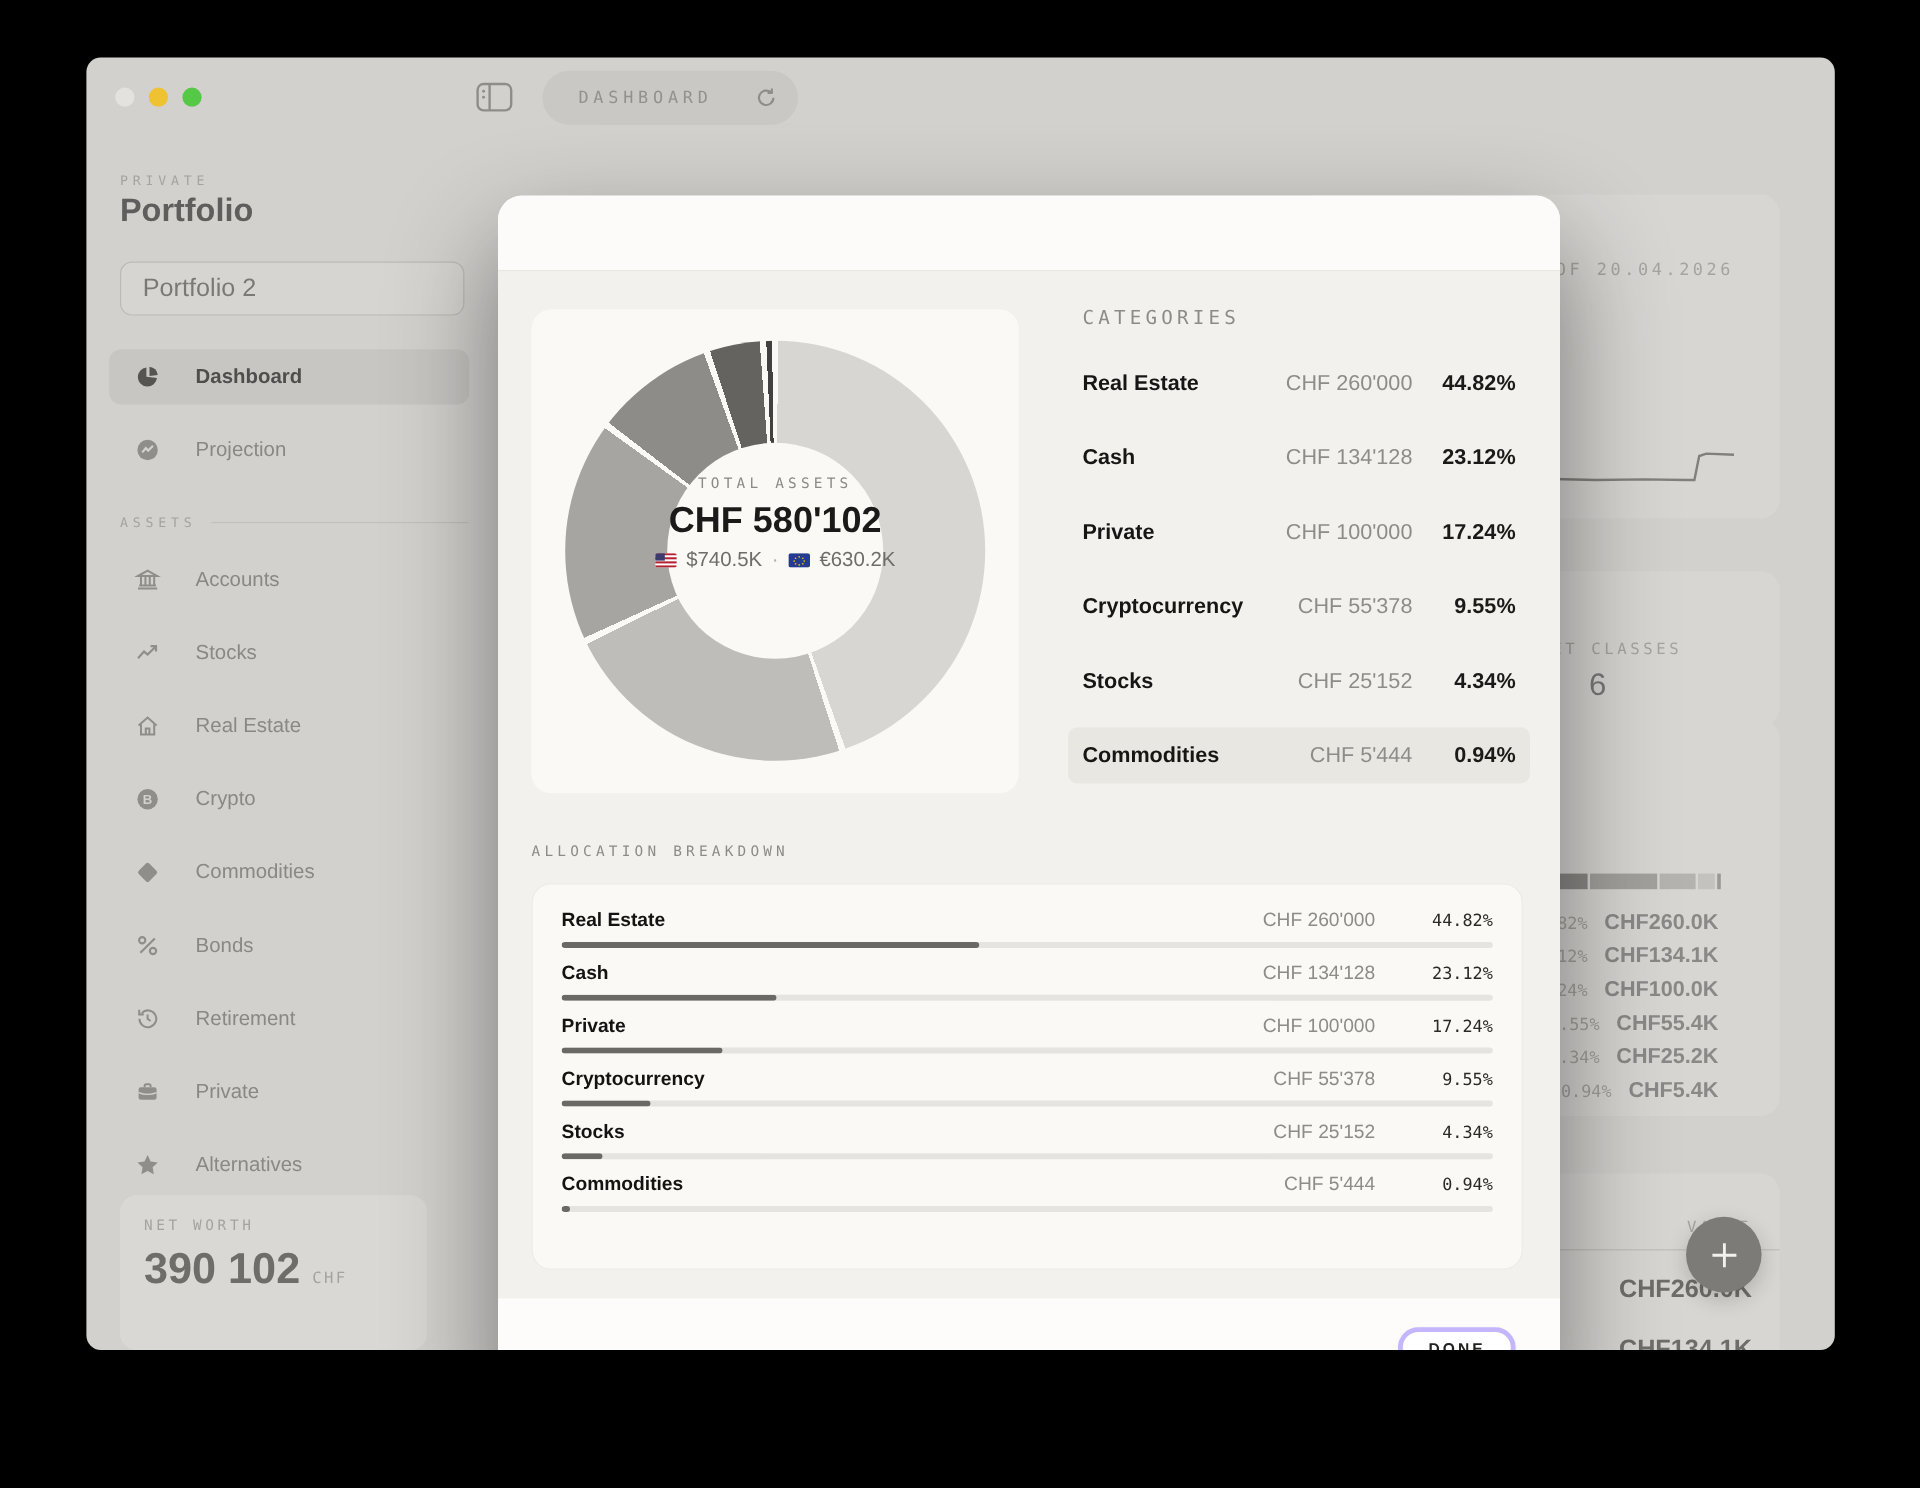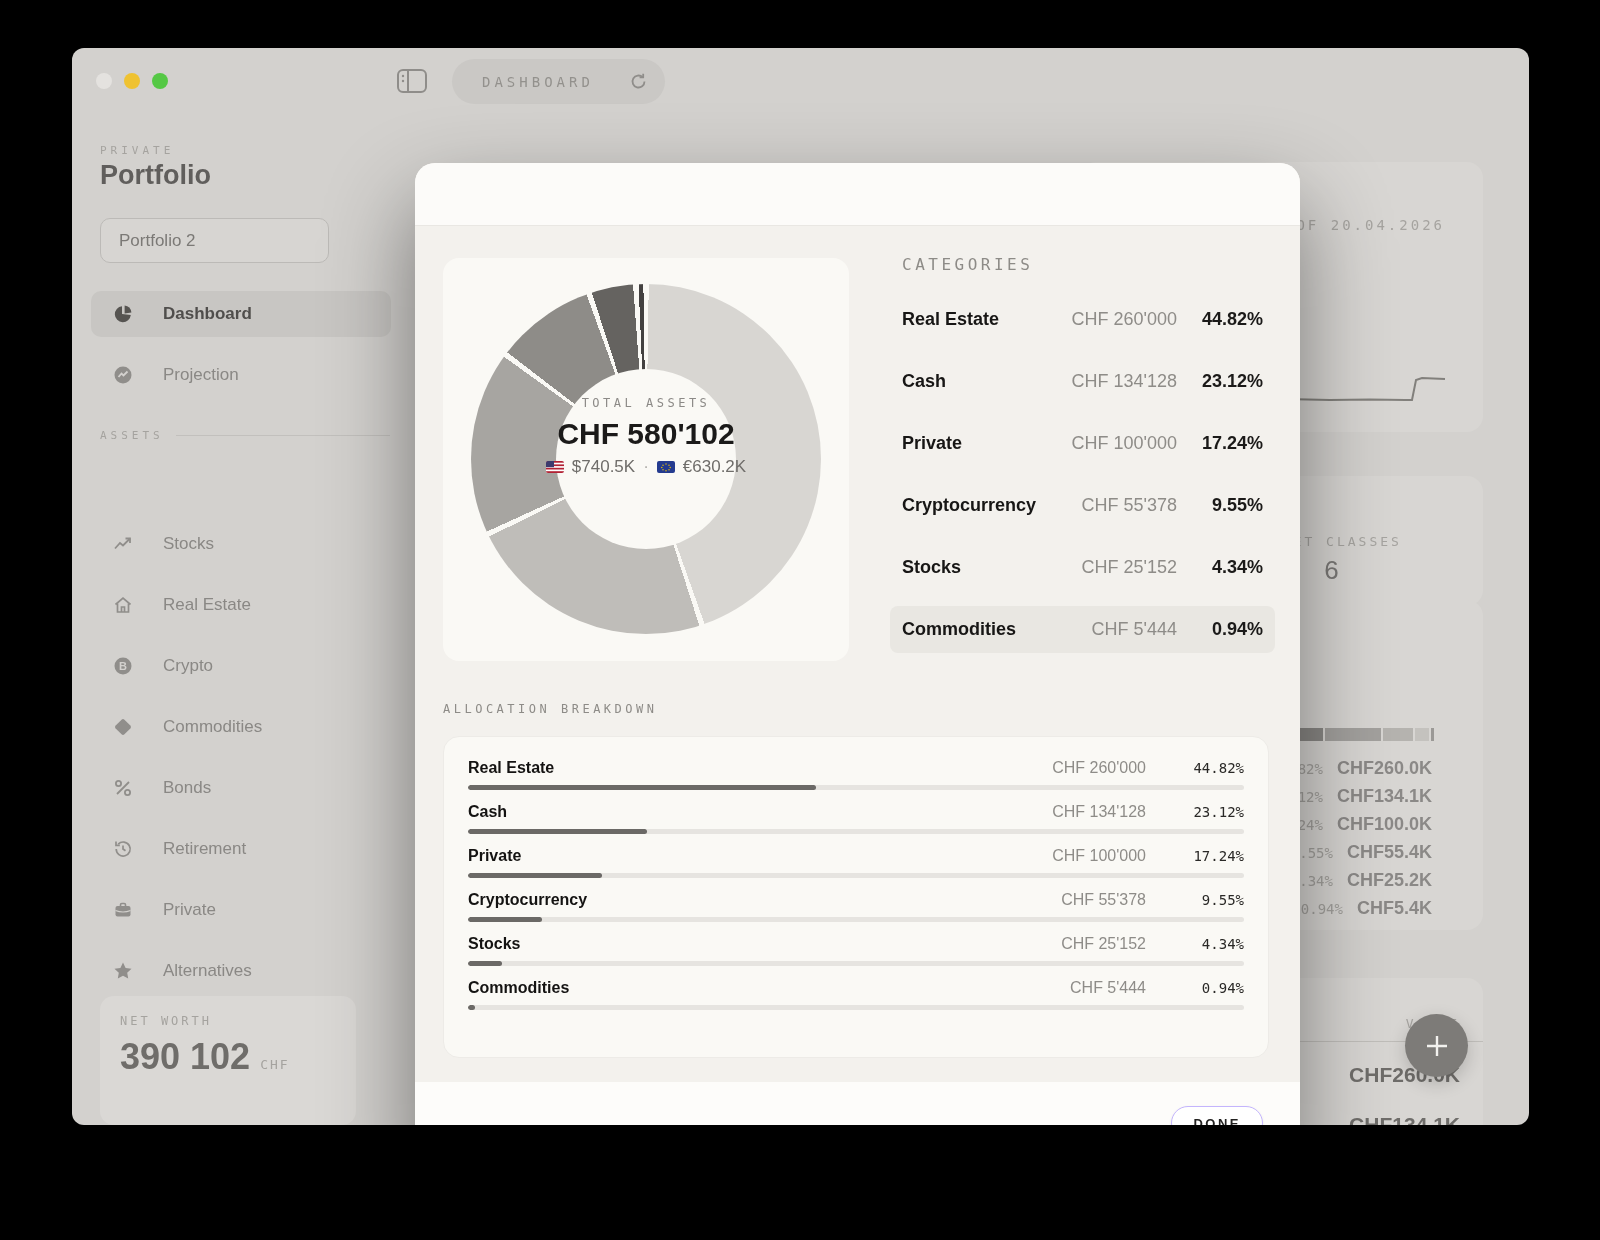--- a/index.html
+++ b/index.html
@@ -24,23 +24,23 @@
   .tab-pill .tab-label { font-family:"DejaVu Sans Mono", monospace; font-size:14px;
               letter-spacing:4px; color:#93918d; }
   .refresh { color:#8f8d8a; font-size:18px; width:22px; height:22px; display:flex;
              align-items:center; justify-content:center; }
 
   
   .sb-private { position:absolute; left:28px; top:96px; font-size:11px; letter-spacing:4px;
                 color:#a5a39f; }
   .sb-title { position:absolute; left:28px; top:112px; font-size:27px; font-weight:700;
               color:#605e5c; }
-  .portfolio-select { position:absolute; left:28px; top:170px; width:229px; height:45px;
+  .portfolio-select { position:absolute; left:28px; top:170px; width:287px; height:45px;
               border:1px solid #bcbab7; background:#d7d5d2; border-radius:10px;
-              display:flex; align-items:center; padding:0 18px; font-size:17px;
+              display:flex; align-items:center; padding:0 18px; font-size:21px;
               color:#7b7976; }
   .nav-item { position:absolute; left:19px; width:300px; height:46px; border-radius:10px;
               display:flex; align-items:center; padding:0 0 0 20px; gap:28px;
               color:#87858२; }
   .nav-item .ico { width:24px; height:24px; display:flex; align-items:center;
               justify-content:center; color:#908e8b; }
   .nav-item .lbl { font-size:17px; color:#8a8885; }
   .nav-item.active { background:#c8c6c3; }
   .nav-item.active .lbl { color:#504e4c; font-weight:600; }
   .nav-item.active .ico { color:#565451; }
@@ -90,21 +90,21 @@
 
   
   .modal { position:absolute; left:343px; top:115px; width:885px; height:1005px;
            border-radius:20px; background:#f3f1ed; overflow:hidden;
            box-shadow:0 40px 90px rgba(0,0,0,.45); }
   .modal-header { position:absolute; left:0; top:0; right:0; height:63px;
            background:#fcfbf9; border-bottom:1px solid #e9e7e3; }
   .modal-footer { position:absolute; left:0; bottom:0; right:0; height:86px;
            background:#fdfcfa; }
   .done-btn { position:absolute; right:37px; top:24px; height:34px; padding:0 21px;
-           background:#fff; border:1px solid #c4b5fd; border-radius:17px;
+           background:#fff; border:4px solid #c4b5fd; border-radius:17px;
            display:flex; align-items:center; font-size:13px; font-weight:600;
            letter-spacing:2.5px; color:#232221; box-shadow:0 1px 3px rgba(0,0,0,.07); }
 
   .donut-card { position:absolute; left:28px; top:95px; width:406px; height:403px;
            background:#faf9f5; border-radius:16px; }
   .donut { position:absolute; left:28px; top:26px; width:350px; height:350px;
            border-radius:50%; }
   .donut::after { content:""; position:absolute; left:85px; top:85px; width:180px;
            height:180px; border-radius:50%; background:#faf9f5; }
   .donut-center { position:absolute; left:0; top:138px; width:100%; text-align:center;
@@ -191,20 +191,34 @@
       </svg>
     </span>
     <span class="lbl">Projection</span>
   </div>
 
   <div class="sb-assets">
     <span class="mono">ASSETS</span>
       <i></i>
   </div>
 
+  <div class="nav-item" style="top:412px">
+    <span class="ico">
+      <svg width="22" height="22" viewBox="0 0 22 22" fill="none" stroke="currentColor" stroke-width="1.7">
+        <path d="M3 8l8-4.5L19 8z"></path>
+          <line x1="3" y1="18.5" x2="19" y2="18.5"></line>
+        <line x1="5.5" y1="8" x2="5.5" y2="16"></line>
+          <line x1="9.2" y1="8" x2="9.2" y2="16"></line>
+        <line x1="12.8" y1="8" x2="12.8" y2="16"></line>
+          <line x1="16.5" y1="8" x2="16.5" y2="16"></line>
+        <line x1="4" y1="16" x2="18" y2="16"></line>
+      </svg>
+    </span>
+    <span class="lbl">Accounts</span>
+  </div>
   <div class="nav-item" style="top:473px">
     <span class="ico">
       <svg width="22" height="22" viewBox="0 0 22 22" fill="none" stroke="currentColor" stroke-width="1.8">
         <polyline points="3,15.5 8,10 11,12.5 18,5.5"></polyline>
         <polyline points="13.5,5.5 18,5.5 18,10"></polyline>
       </svg>
     </span>
     <span class="lbl">Stocks</span>
   </div>
   <div class="nav-item" style="top:534px">

